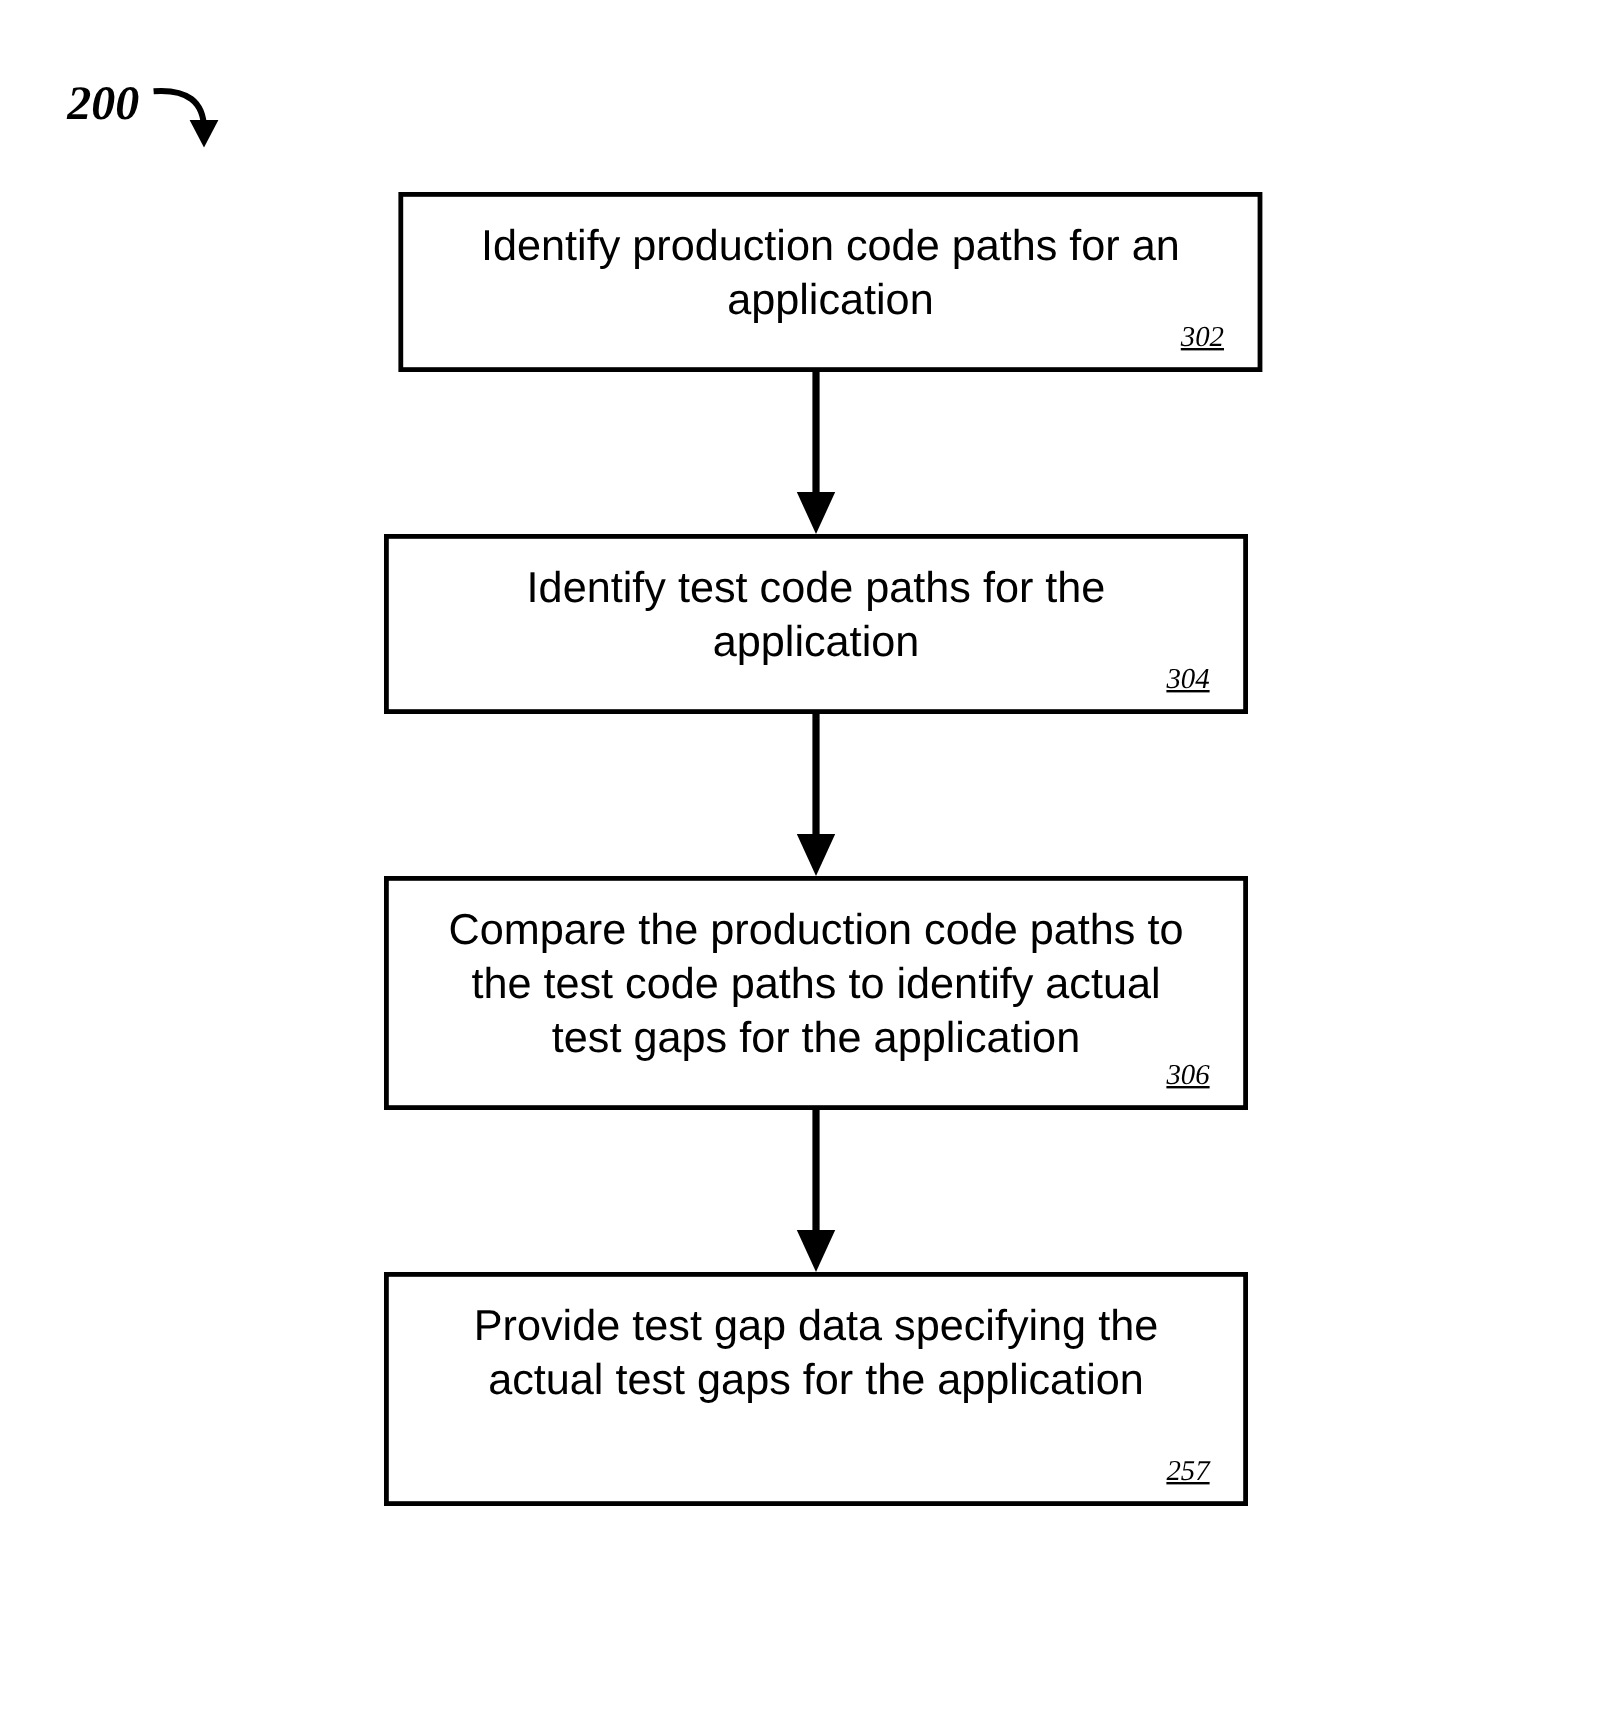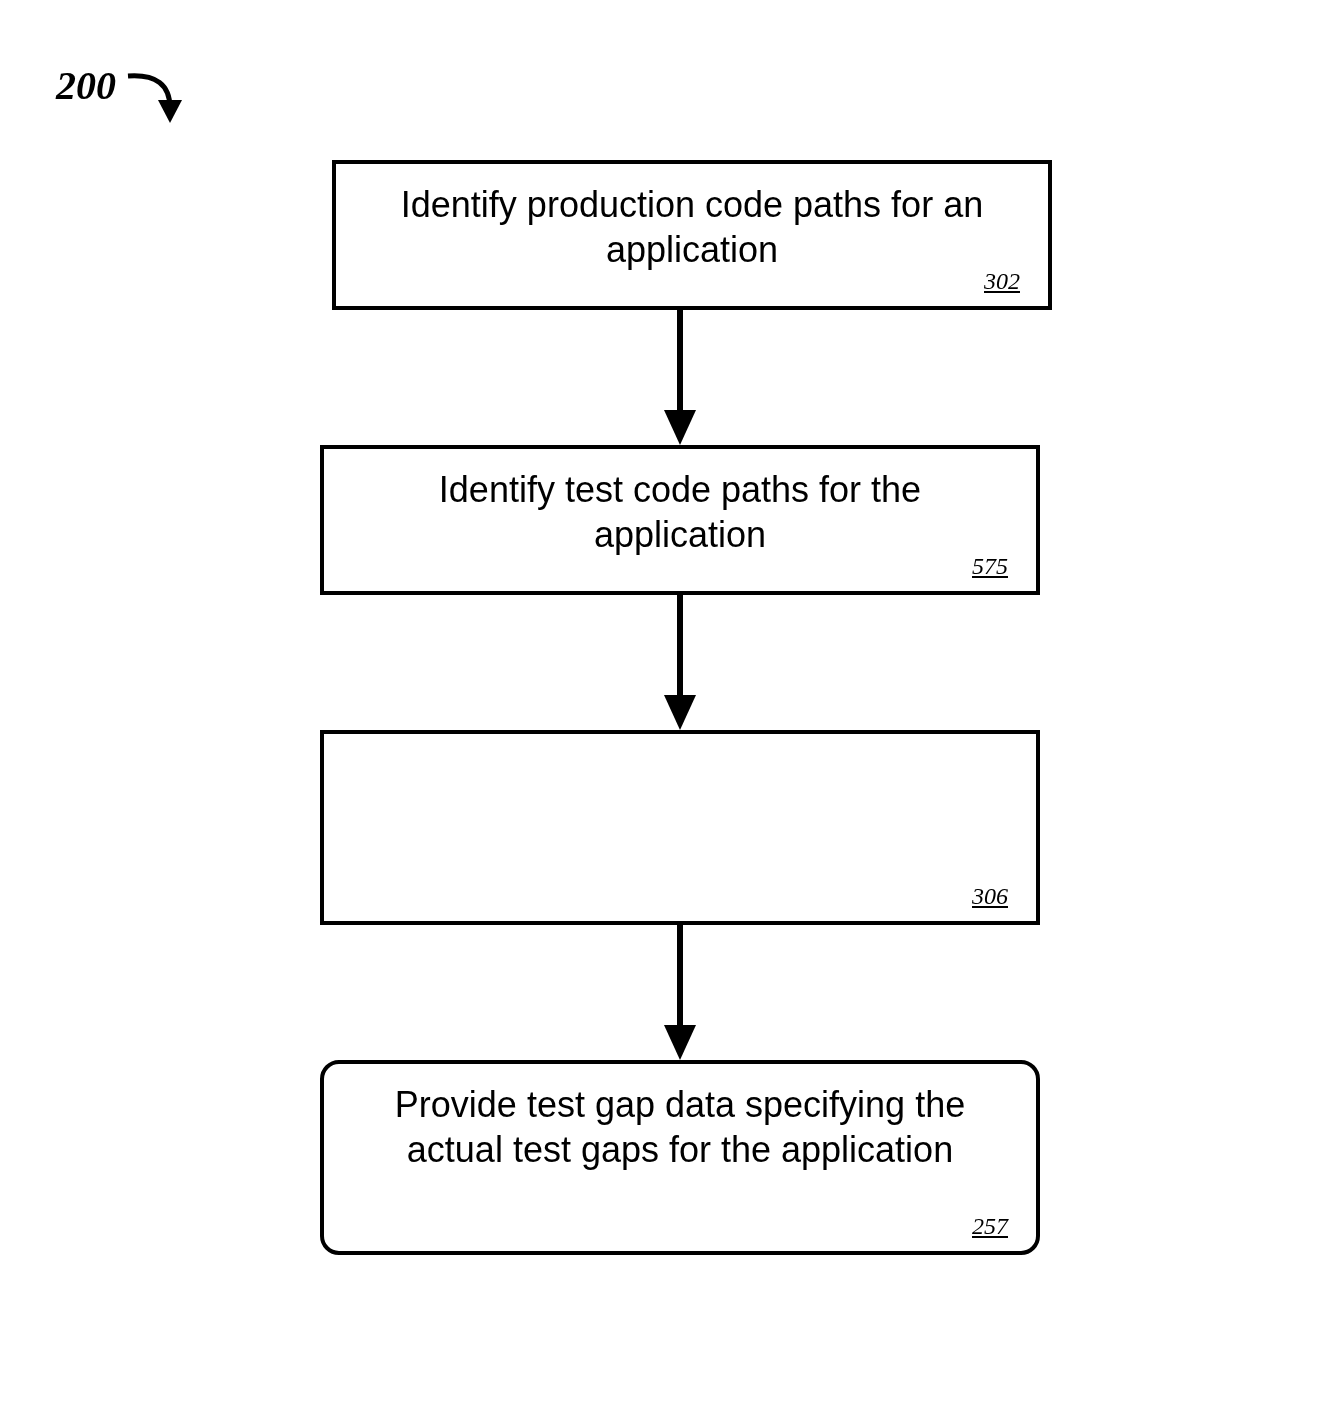--- a/index.html
+++ b/index.html
@@ -60,33 +60,34 @@
   <span class="ref-num">302</span>
 </div>
 
 <svg class="arrow" style="top:310px; left:680px;" width="40" height="135" viewBox="0 0 40 135">
   <line x1="20" y1="0" x2="20" y2="105" stroke="#000" stroke-width="6"></line>
   <polygon points="20,135 4,100 36,100" fill="#000"></polygon>
 </svg>
 
 <div class="flow-box" style="left:320px; top:445px; width:720px; height:150px;padding-left:40px;">
   <span>Identify test code paths for the application</span>
-  <span class="ref-num">575</span>
+  <span class="ref-num">304</span>
 </div>
 
 <svg class="arrow" style="top:595px; left:680px;" width="40" height="135" viewBox="0 0 40 135">
   <line x1="20" y1="0" x2="20" y2="105" stroke="#000" stroke-width="6"></line>
   <polygon points="20,135 4,100 36,100" fill="#000"></polygon>
 </svg>
 
 <div class="flow-box" style="left:320px; top:730px; width:720px; height:195px;">
+  <span>Compare the production code paths to the test code paths to identify actual test gaps for the application</span>
   <span class="ref-num">306</span>
 </div>
 
 <svg class="arrow" style="top:925px; left:680px;" width="40" height="135" viewBox="0 0 40 135">
   <line x1="20" y1="0" x2="20" y2="105" stroke="#000" stroke-width="6"></line>
   <polygon points="20,135 4,100 36,100" fill="#000"></polygon>
 </svg>
 
-<div class="flow-box" style="left:320px; top:1060px; width:720px; height:195px;border-radius:19px;">
+<div class="flow-box" style="left:320px; top:1060px; width:720px; height:195px;">
   <span>Provide test gap data specifying the actual test gaps for the application</span>
   <span class="ref-num">257</span>
 </div>
 
 </body></html>

